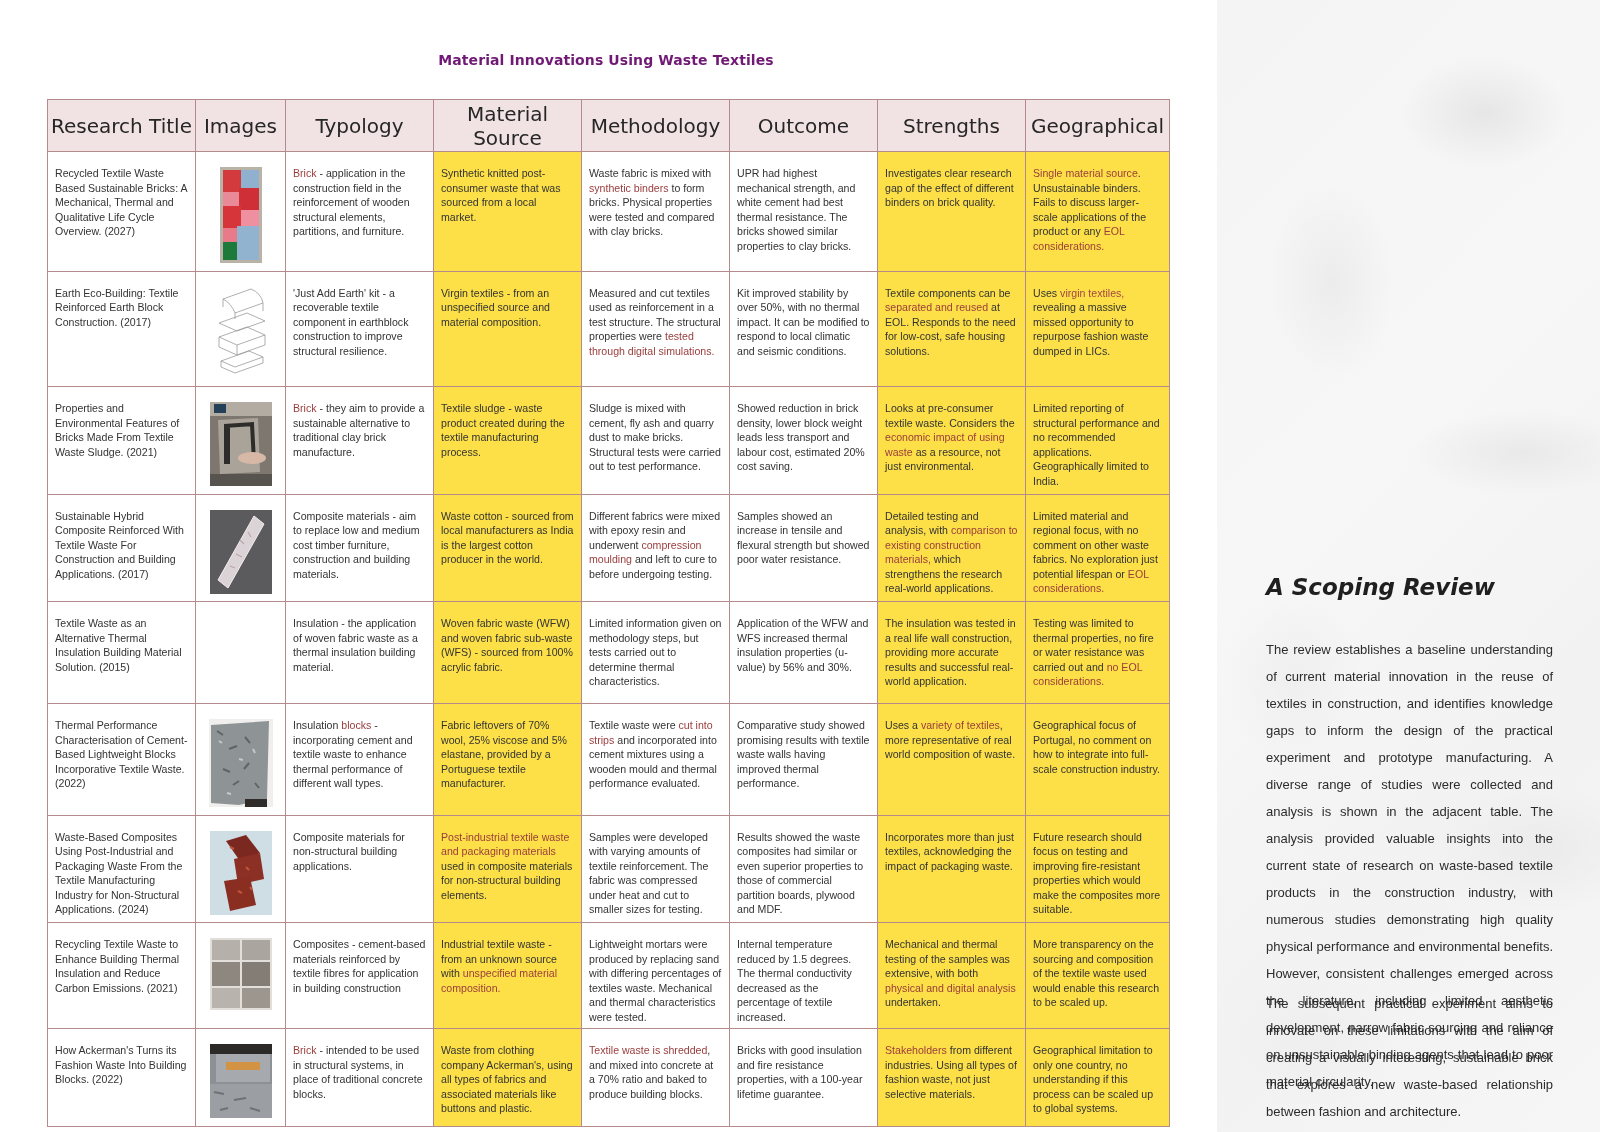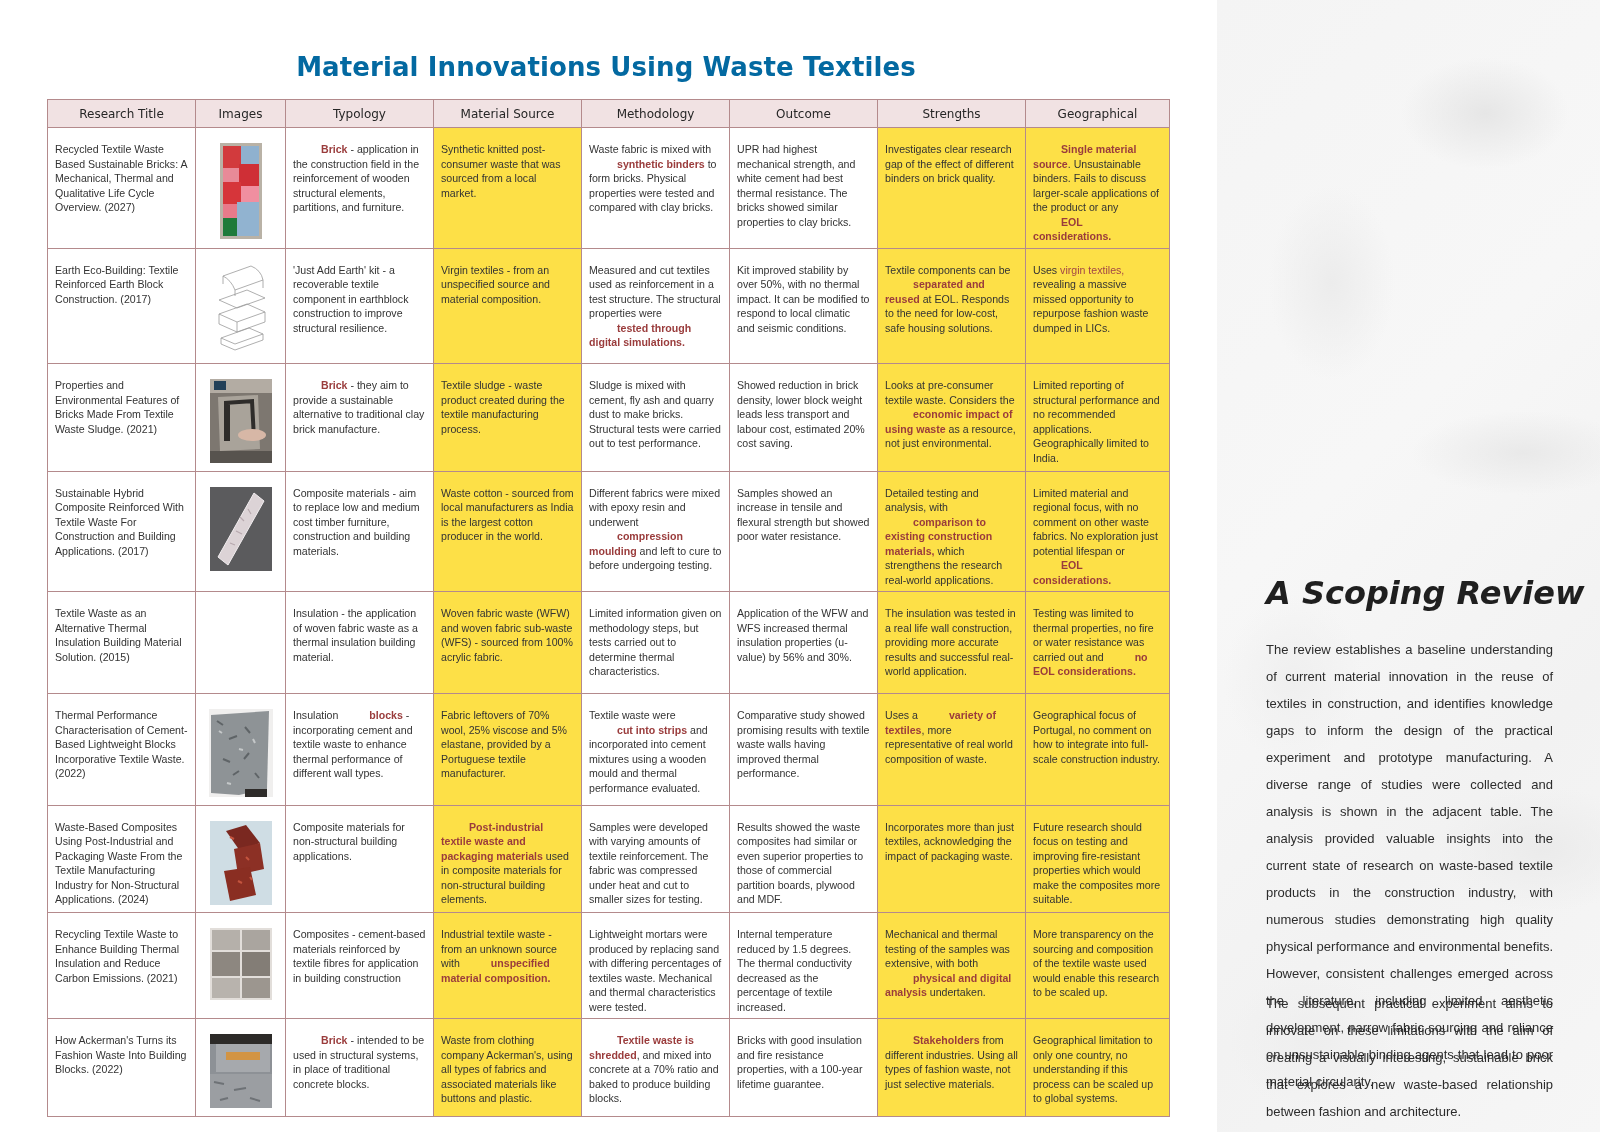--- a/index.html
+++ b/index.html
@@ -1,62 +1,62 @@
 <!DOCTYPE html>
 <html><head>
 <meta charset="utf-8">
 <style>
   * { box-sizing: border-box; margin: 0; padding: 0; }
   html, body { width: 1600px; height: 1132px; background: #ffffff; overflow: hidden; }
   body { position: relative; font-family: "Liberation Sans", sans-serif; color: #2a2a2a; }
 
   .page-title {
     position: absolute; left: 0; top: 52px; width: 1212px; text-align: center;
-    font-family: "DejaVu Sans", sans-serif; font-size: 26px; color: #0369a1; letter-spacing: 0.1px;
+    font-family: "DejaVu Sans", sans-serif; font-size: 14px; color: #701a75; letter-spacing: 0.1px;
   }
 
   table.review {
     position: absolute; left: 47px; top: 99px; width: 1122px;
     border-collapse: collapse; table-layout: fixed;
   }
   table.review th, table.review td { border: 1px solid #b48a8c; }
   table.review th {
-    height: 28px; background: #f1e2e3; font-weight: normal;
-    font-family: "DejaVu Sans", sans-serif; font-size: 12px; color: #262626;
+    height: 52px; background: #f1e2e3; font-weight: normal;
+    font-family: "DejaVu Sans", sans-serif; font-size: 20px; color: #262626;
     text-align: center; vertical-align: middle;
   }
   table.review td {
     vertical-align: top; padding: 14px 7px 4px 7px;
     font-size: 10.6px; line-height: 14.5px; color: #333;
   }
   table.review tr.row td { height: 102px; }
   table.review tr.row:last-child td { height: 90px; }
   td.tint { background: #fde047; }
   td.img-cell { padding: 5px 0 0 0; text-align: center; }
-  .hl { color: #9a3c3c; font-weight: bold; margin-left: 28px; }
+  .hl { color: #9a3c3c; font-weight: normal; }
   .hl-soft { color: #a24646; }
 
   .thumb { display: inline-block; margin-top: 1px; position: relative; overflow: hidden; }
   .thumb svg { display: block; }
 
   
   .side-panel {
     position: absolute; left: 1217px; top: 0; width: 383px; height: 1132px;
     background:
       radial-gradient(ellipse 120px 80px at 70% 10%, #e6e6e6 0%, transparent 70%),
       radial-gradient(ellipse 90px 140px at 30% 25%, #ececec 0%, transparent 70%),
       radial-gradient(ellipse 160px 60px at 80% 40%, #e9e9e9 0%, transparent 70%),
       radial-gradient(ellipse 100px 120px at 20% 60%, #efefef 0%, transparent 70%),
       radial-gradient(ellipse 150px 90px at 85% 75%, #ebebeb 0%, transparent 70%),
       radial-gradient(ellipse 120px 100px at 25% 92%, #eeeeee 0%, transparent 70%),
       linear-gradient(135deg, #f4f4f4 0%, #f7f7f7 40%, #f2f2f2 70%, #f6f6f6 100%);
   }
   .side-heading {
     position: absolute; left: 1266px; top: 574px;
-    font-family: "DejaVu Sans", sans-serif; font-style: italic; font-size: 32px; color: #1f1f1f;
+    font-family: "DejaVu Sans", sans-serif; font-style: italic; font-size: 23px; color: #1f1f1f;
   }
   .side-para {
     position: absolute; left: 1266px; width: 287px;
     font-size: 13px; line-height: 27px; color: #2c2c2c; text-align: justify;
   }
   .side-para.p1 { top: 636px; }
   .side-para.p2 { top: 990px; }
 </style>
 </head>
 <body>

